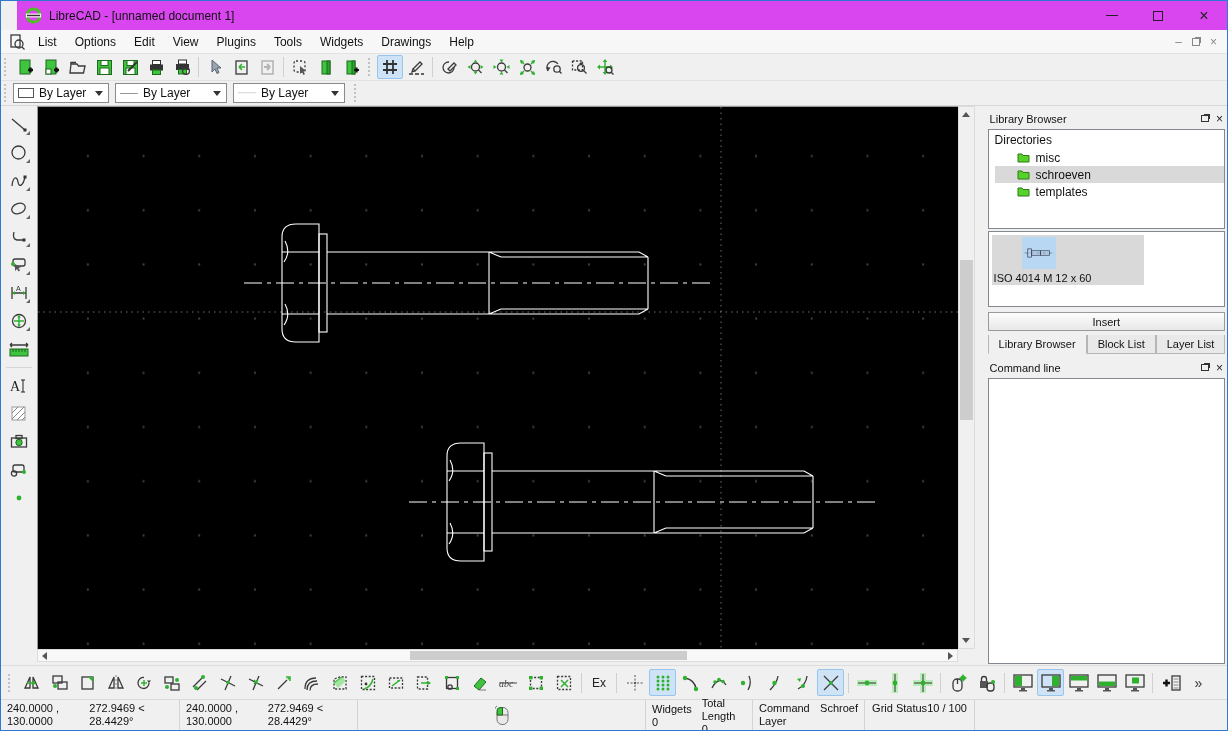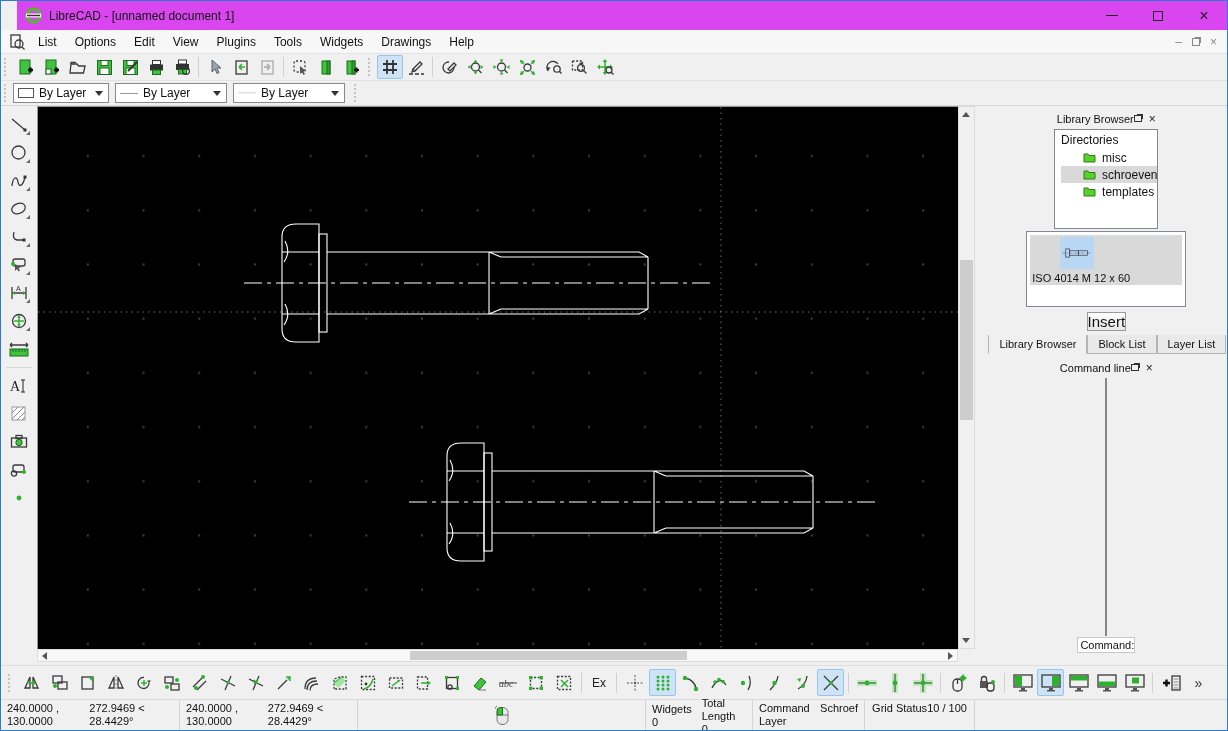--- a/index.html
+++ b/index.html
@@ -64,36 +64,36 @@
   .hsb{ position:absolute; left:0; top:543px; width:921px; height:13px; background:#f8f8f8; border:1px solid #dcdcdc; }
   .sb-btn{ position:absolute; display:flex; align-items:center; justify-content:center; }
   .vthumb{ position:absolute; left:1px; width:13px; background:#cdcdcd; }
   .hthumb{ position:absolute; top:1px; height:9px; background:#cdcdcd; }
   .tri{ width:0; height:0; }
   .t-up{ border-left:4px solid transparent; border-right:4px solid transparent; border-bottom:5px solid #555; }
   .t-dn{ border-left:4px solid transparent; border-right:4px solid transparent; border-top:5px solid #555; }
   .t-lf{ border-top:4px solid transparent; border-bottom:4px solid transparent; border-right:5px solid #555; }
   .t-rt{ border-top:4px solid transparent; border-bottom:4px solid transparent; border-left:5px solid #555; }
   
-  .rpanel{ width:243px; margin-left:16px; display:flex; flex-direction:column; background:#f0f0f0; padding-top:3px;align-items:center; }
+  .rpanel{ width:243px; margin-left:16px; display:flex; flex-direction:column; background:#f0f0f0; padding-top:3px; }
   .dock-title{ height:19px; display:flex; align-items:center; padding:0 4px; }
   .dock-title .dt{ flex:1; font-size:11px; }
   .dock-ctl{ display:flex; align-items:center; gap:7px; }
   .float-ic{ width:8px; height:7px; border:1px solid #333; box-shadow:2px -2px 0 -1px #333; }
   .close-x{ font-size:12px; color:#222; line-height:10px; }
   .box{ background:#fff; border:1px solid #828790; margin:1px 2px; }
   .dirs{ height:100px; padding:3px 0 0 6px; }
   .dir-row{ display:flex; align-items:center; height:17px; padding-left:22px; gap:6px; }
   .dir-row.sel{ background:#d9d9d9; }
   .items{ height:76px; padding:3px; }
   .lib-item{ width:152px; background:#d9d9d9; padding:2px 2px 1px 2px; }
   .thumb{ width:34px; height:32px; background:#b8d7f3; margin-left:28px; display:flex; align-items:center; justify-content:center; }
   .lib-label{ font-size:11px; padding-top:3px; white-space:nowrap; }
   .insert-btn{ margin:4px 2px 2px 2px; height:19px; background:linear-gradient(#fdfdfd,#e8e8e8);
-    border:1px solid #9a9a9a; display:flex; align-items:center; justify-content:center; font-size:15px; }
+    border:1px solid #9a9a9a; display:flex; align-items:center; justify-content:center; font-size:11px; }
   .rtabs{ display:flex; height:19px; margin:2px 0 4px 2px; font-size:11px; }
   .rtab{ padding:2px 10px; border:1px solid #b5b5b5; border-top:none; background:#e9e9e9; display:flex; align-items:center; }
   .rtab.on{ background:#f0f0f0; border-bottom:1px solid #f0f0f0; border-top:none; font-size:11px; }
   .cmd-hist{ flex:1; margin:1px 2px; }
   .cmd-prompt{ height:16px; background:#fff; border:1px solid #c9c9c9; margin:0 2px 12px 2px;
     font-size:11px; display:flex; align-items:center; padding-left:2px; }
   
   .btb{ height:34px; display:flex; align-items:center; padding-left:4px; gap:1px; background:#f0f0f0;
     border-top:1px solid #ddd; }
   .btb .tb{ width:27px; height:27px; }
@@ -522,23 +522,20 @@
         <span class="rtab">Layer List</span>
       </div>
       <div class="dock-title">
         <span class="dt">Command line</span>
         <span class="dock-ctl">
           <span class="float-ic"></span>
           <span class="close-x">×</span>
         </span>
       </div>
       <div class="box cmd-hist"></div>
-      <div class="cmd-prompt">
-        <span>Command:</span>
-      </div>
     </div>
   </div>
 
   <div class="btb">
     <span class="hdl"></span>
     <span class="tb">
         <svg width="20" height="20" viewBox="0 0 20 20">
           <path d="M3,15 L8,4 V15 Z M16,15 L11,4 V15 Z" class="ic"></path>
           <path d="M5,10 h8 M13,10 l-3,-2 m3,2 l-3,2" class="g-s"></path>
         </svg>

